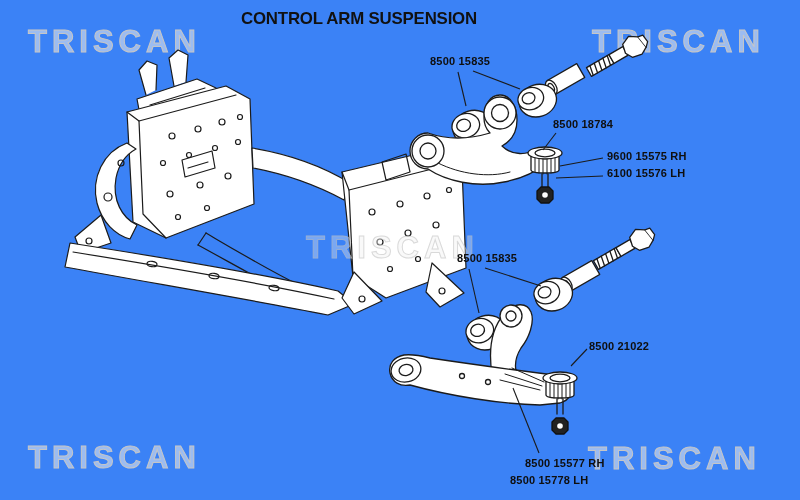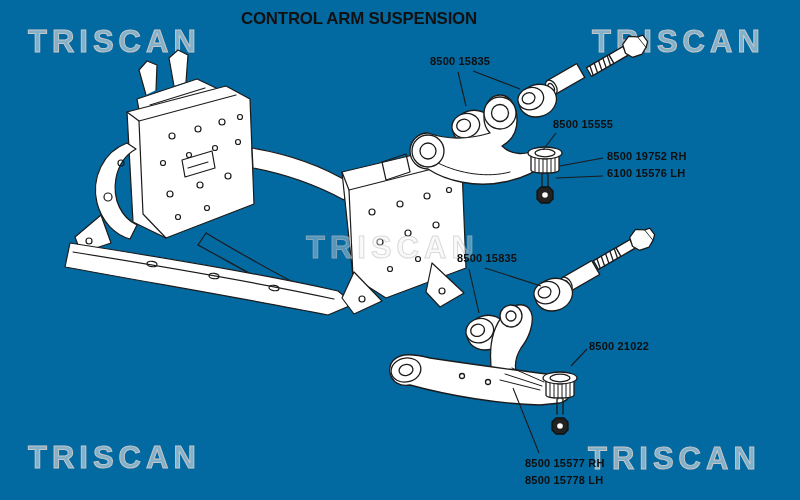--- a/index.html
+++ b/index.html
@@ -1,17 +1,17 @@
 <!DOCTYPE html>
 <html><head>
 <meta charset="utf-8">
 <style>
   html,body{margin:0;padding:0;background:#fff;}
   #stage{
-    position:relative;width:800px;height:500px;background:#0369a1;overflow:hidden;
+    position:relative;width:800px;height:500px;background:#3b82f6;overflow:hidden;
     font-family:"Liberation Sans",sans-serif;
   }
   .title{
     position:absolute;left:241px;top:9px;
     font-size:17px;font-weight:700;letter-spacing:-0.2px;color:#111;
     transform:scaleX(0.99);transform-origin:left top;white-space:nowrap;
   }
   .watermark{
     position:absolute;font-weight:700;font-size:31px;letter-spacing:5px;
     color:rgba(236,236,236,0.55);
@@ -220,21 +220,21 @@
       <path d="M469,269 L479,313"></path>
       <path d="M485,268 L541,286"></path>
       <path d="M587,349 L571,366"></path>
       <path d="M513,388 L539,453"></path>
     </g>
   </svg>
 
   <div class="watermark wm-c">TRISCAN</div>
 
   <div class="part-label" style="left:430px;top:55px;">8500 15835</div>
-  <div class="part-label" style="left:553px;top:118px;">8500 15555</div>
-  <div class="part-label" style="left:607px;top:150px;">8500 19752 RH</div>
+  <div class="part-label" style="left:553px;top:118px;">8500 18784</div>
+  <div class="part-label" style="left:607px;top:150px;">9600 15575 RH</div>
   <div class="part-label" style="left:607px;top:167px;">6100 15576 LH</div>
   <div class="part-label" style="left:457px;top:252px;">8500 15835</div>
   <div class="part-label" style="left:589px;top:340px;">8500 21022</div>
   <div class="part-label" style="left:525px;top:457px;">8500 15577 RH</div>
-  <div class="part-label" style="left:525px;top:474px;">8500 15778 LH</div>
+  <div class="part-label" style="left:510px;top:474px;">8500 15778 LH</div>
 
 </div>
 
 </body></html>

